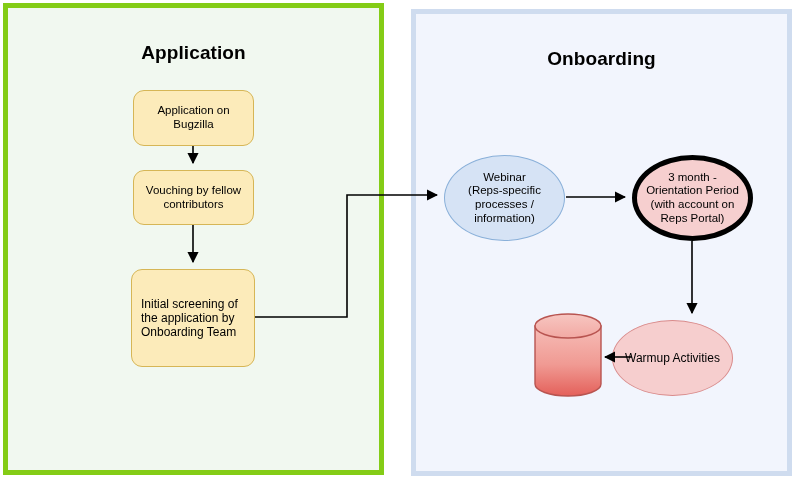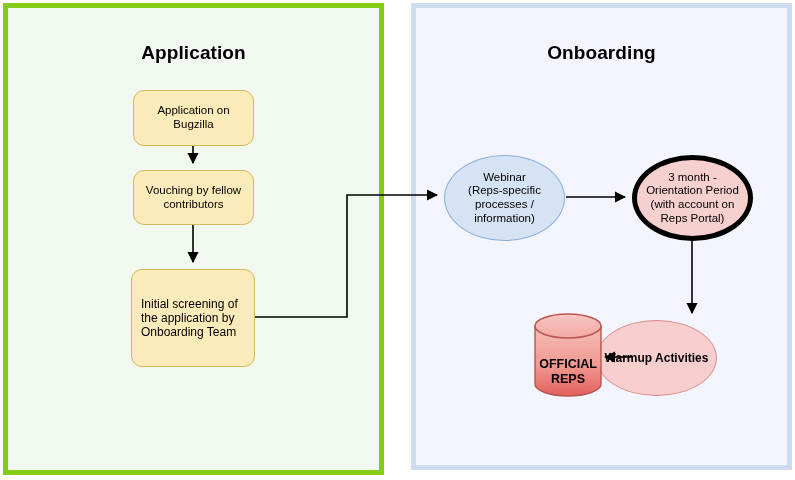--- a/index.html
+++ b/index.html
@@ -27,21 +27,21 @@
   #panel-application {
     left: 3px;
     top: 3px;
     width: 381px;
     height: 472px;
     background: #f1f8f0;
     border: 5px solid #84cc16;
   }
   #panel-onboarding {
     left: 411px;
-    top: 3px;
+    top: 9px;
     width: 381px;
     height: 467px;
     background: #f2f5fd;
     border: 5px solid #cfdcef;
   }
   .panel-title {
     position: absolute;
     width: 100%;
     text-align: center;
     font-size: 19px;
@@ -151,42 +151,40 @@
 Onboarding Team</span>
   </div>
 
   <div class="node ellipse ellipse-red" style="left:632px; top:155px; width:121px; height:86px;">
     <span style="white-space:pre-line;">3 month -
 Orientation Period
 (with account on
 Reps Portal)</span>
   </div>
 
-  <div class="node ellipse ellipse-red-plain" style="left:596px; top:320px; width:121px; height:76px;font-weight:bold;">
+  <div class="node ellipse ellipse-red-plain" style="left:612px; top:320px; width:121px; height:76px;">
     <span style="white-space:pre-line;">Warmup Activities</span>
   </div>
 
   <div id="cylinder">
     <svg width="68" height="84" viewBox="0 0 68 84">
       <defs>
         <linearGradient id="cylGrad" x1="0" y1="0" x2="0" y2="1">
           <stop offset="0%" stop-color="#f6bdb7"></stop>
           <stop offset="55%" stop-color="#f09a93"></stop>
           <stop offset="100%" stop-color="#e4605a"></stop>
         </linearGradient>
         <linearGradient id="capGrad" x1="0" y1="0" x2="0" y2="1">
           <stop offset="0%" stop-color="#f7c6c1"></stop>
           <stop offset="100%" stop-color="#f2a9a3"></stop>
         </linearGradient>
       </defs>
       <path d="M1,13 L1,71 A33,12 0 0 0 67,71 L67,13 Z" fill="url(#cylGrad)" stroke="#b85450" stroke-width="1.4"></path>
       <ellipse cx="34" cy="13" rx="33" ry="12" fill="url(#capGrad)" stroke="#b85450" stroke-width="1.4"></ellipse>
     </svg>
-    <div class="cyl-label" style="white-space:pre-line;">OFFICIAL
-REPS</div>
   </div>
 
   <svg class="lines">
     <defs>
       <marker id="arrow" viewBox="0 0 10 10" refX="9" refY="5" markerWidth="7" markerHeight="7" orient="auto-start-reverse">
         <path d="M 0 0 L 10 5 L 0 10 z" fill="#000000"></path>
       </marker>
     </defs>
 
     <g>

